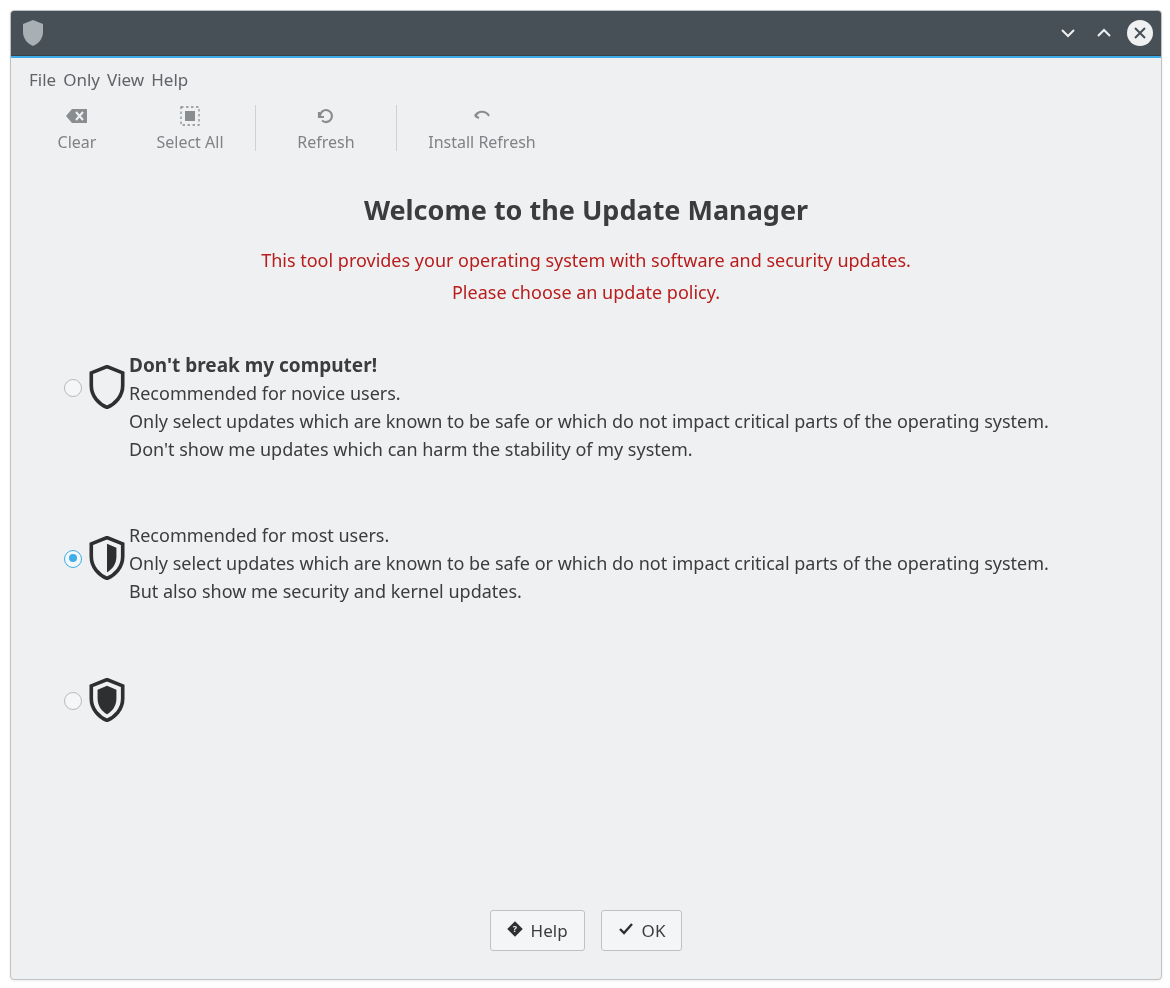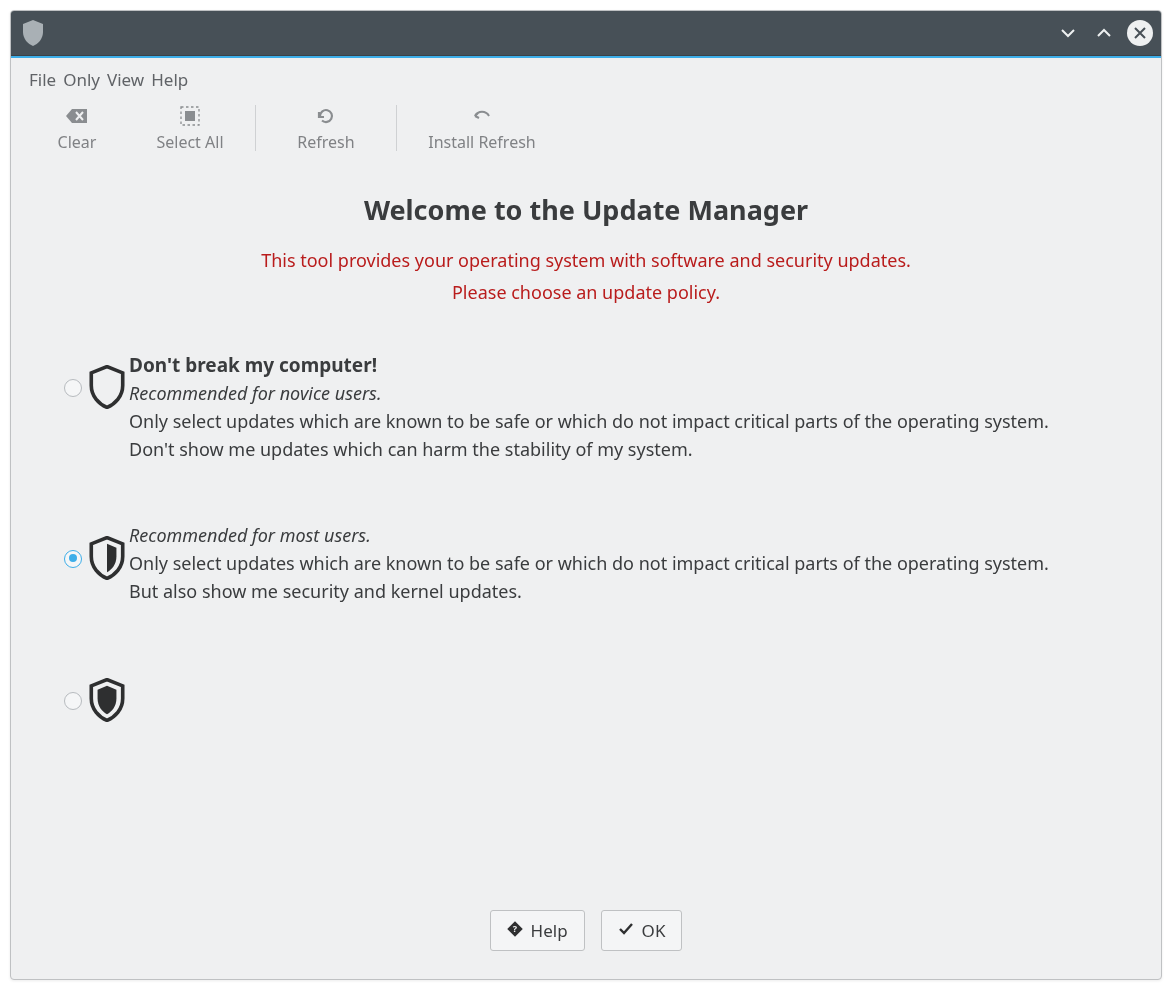--- a/index.html
+++ b/index.html
@@ -151,21 +151,21 @@
     padding-top:14px;
   }
   .shield-col svg{width:38px;height:44px;}
   .text-col{
     flex:1;
     font-size:18px;
     color:#3a3c3e;
     line-height:1.55;
   }
   .text-col .pt{font-weight:700;font-size:19px;margin-bottom:0px;}
-  .text-col .rec{font-style:italic;}
+  .text-col .rec{}
   
   .footer{
     display:flex;
     justify-content:center;
     gap:16px;
     padding:14px 0 28px 0;
   }
   .btn{
     display:flex;align-items:center;gap:8px;
     border:1px solid #bfc1c3;background:#f4f5f6;

